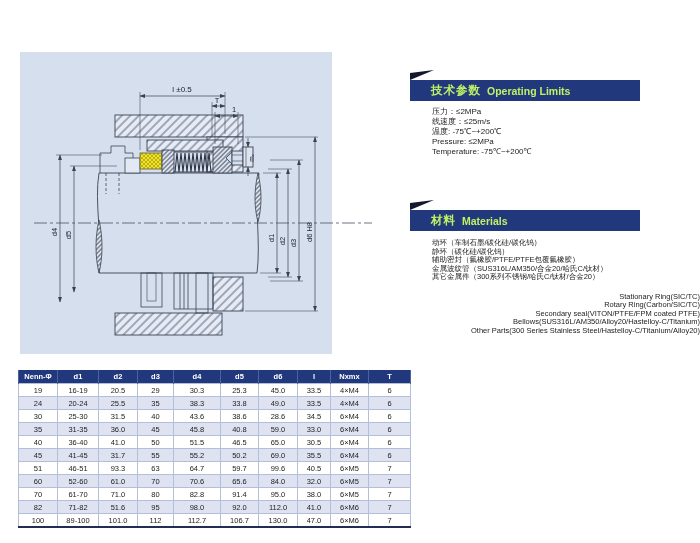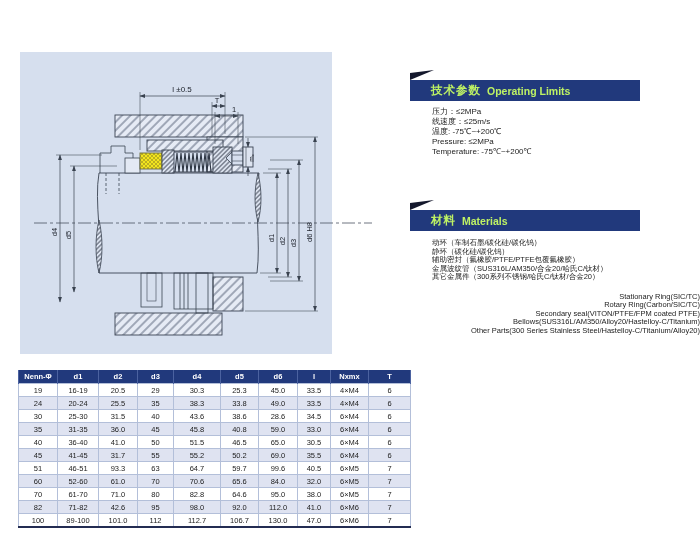--- a/index.html
+++ b/index.html
@@ -338,30 +338,30 @@
         <td>32.0</td>
         <td>6×M5</td>
         <td>7</td>
       </tr>
       <tr>
         <td>70</td>
         <td>61-70</td>
         <td>71.0</td>
         <td>80</td>
         <td>82.8</td>
-        <td>64.6</td>
+        <td>91.4</td>
         <td>95.0</td>
         <td>38.0</td>
         <td>6×M5</td>
         <td>7</td>
       </tr>
       <tr>
         <td>82</td>
         <td>71-82</td>
-        <td>42.6</td>
+        <td>51.6</td>
         <td>95</td>
         <td>98.0</td>
         <td>92.0</td>
         <td>112.0</td>
         <td>41.0</td>
         <td>6×M6</td>
         <td>7</td>
       </tr>
       <tr>
         <td>100</td>

